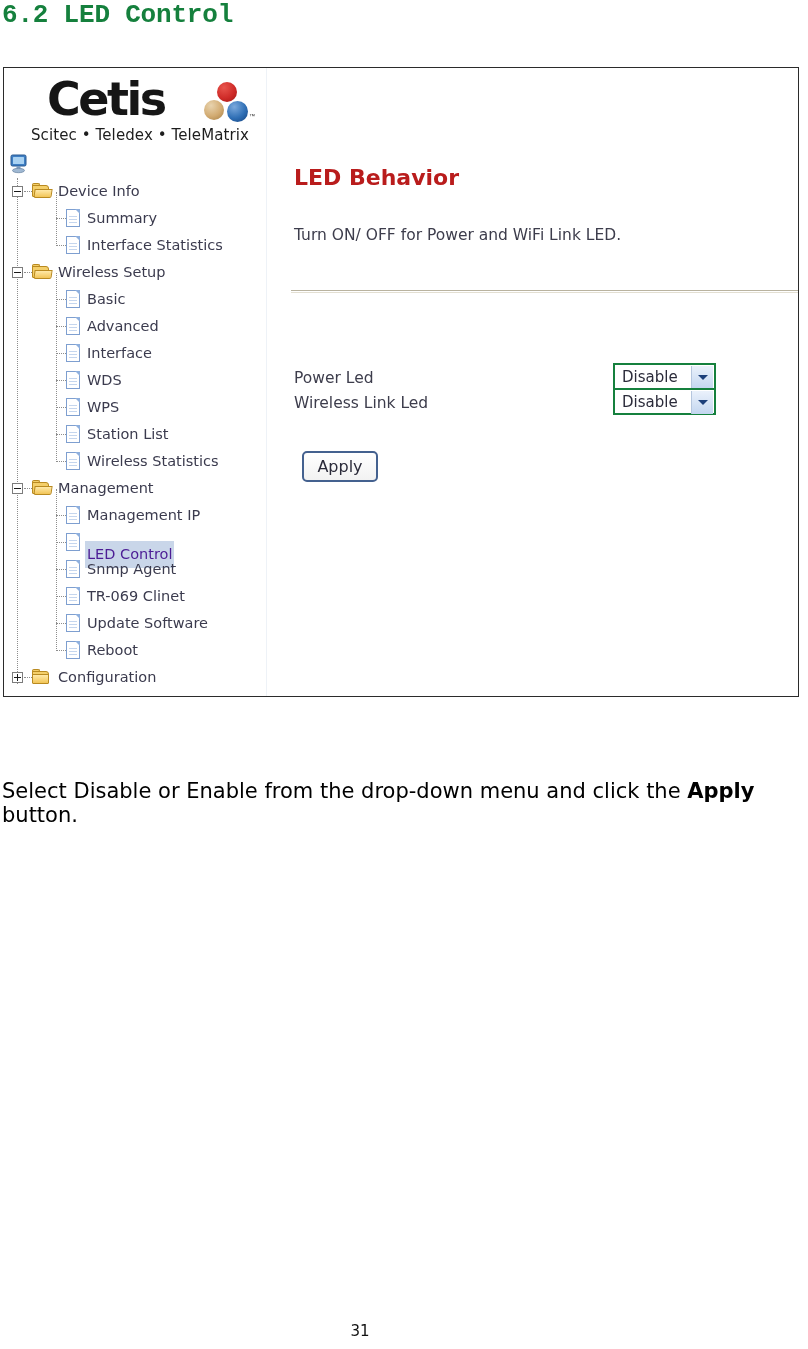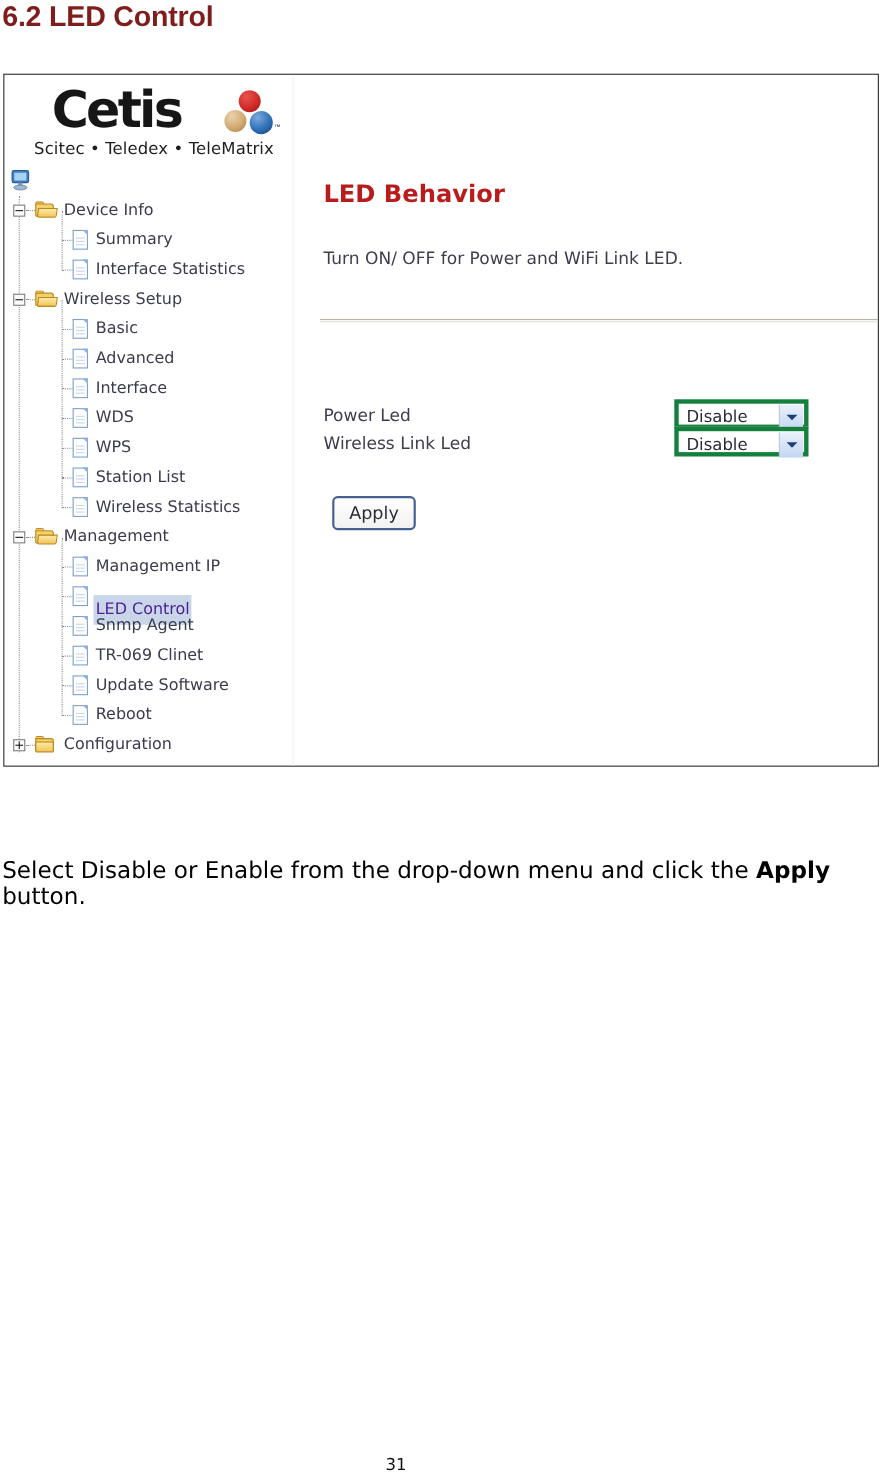--- a/index.html
+++ b/index.html
@@ -17,22 +17,22 @@
   }
 
   
   .doc-heading {
     position: absolute;
     left: 2px;
     top: 0px;
     font-size: 26px;
     font-weight: bold;
     letter-spacing: -0.2px;
-    color: #7f1d1d;
-    font-family: Liberation Sans, sans-serif;
+    color: #15803d;
+    font-family: Liberation Mono, monospace;
   }
 
   
   .shot-frame {
     position: absolute;
     left: 3px;
     top: 67px;
     width: 796px;
     height: 630px;
     border: 1px solid #2b2b2b;
@@ -333,24 +333,24 @@
     font-family: "DejaVu Sans", sans-serif;
     font-size: 15.5px;
     color: #3d3d4c;
     line-height: 30px;
   }
 
   .select {
     position: absolute;
     left: 347px;
     top: 0px;
-    width: 122px;
+    width: 103px;
     height: 27px;
     background: #ffffff;
-    border: 4px solid #15803d;
+    border: 2px solid #15803d;
     box-sizing: border-box;
   }
   .select .sel-val {
     position: absolute;
     left: 7px;
     top: 0px;
     line-height: 25px;
     font-family: "DejaVu Sans", sans-serif;
     font-size: 15px;
     color: #2b2b3a;

